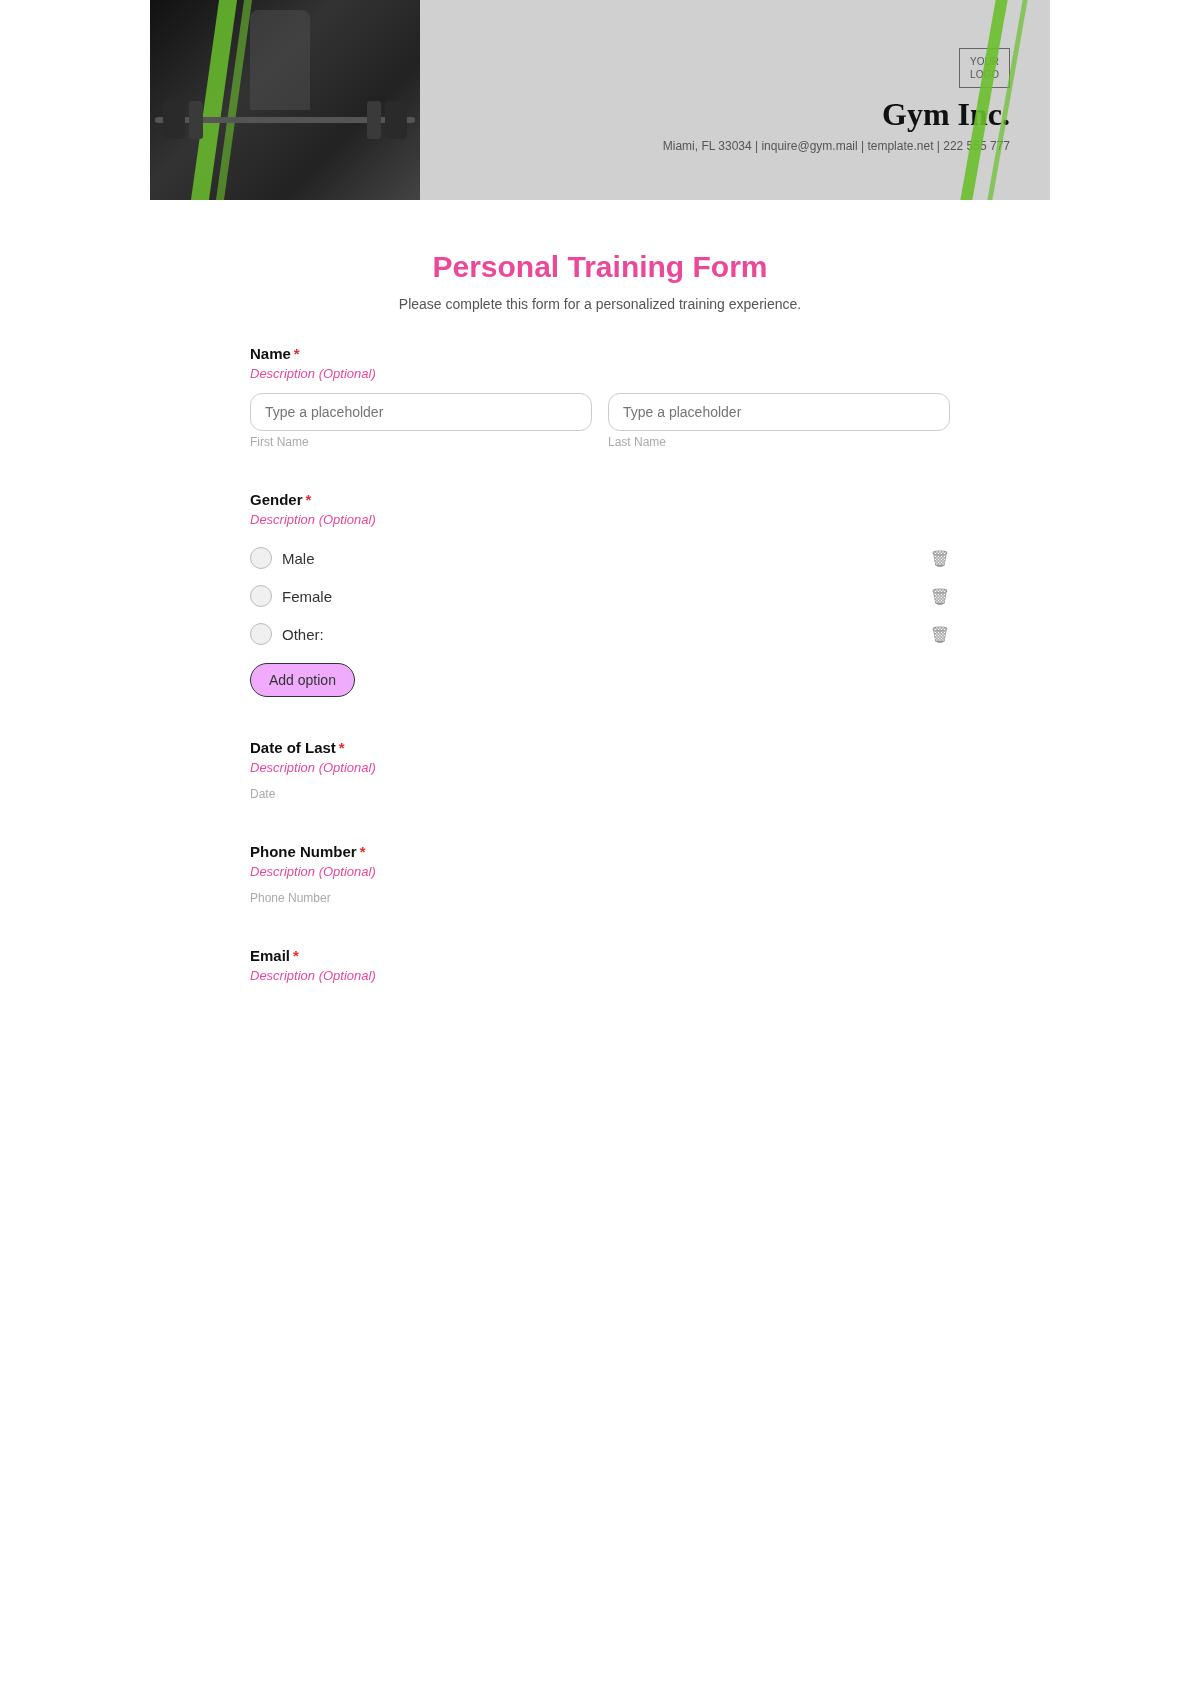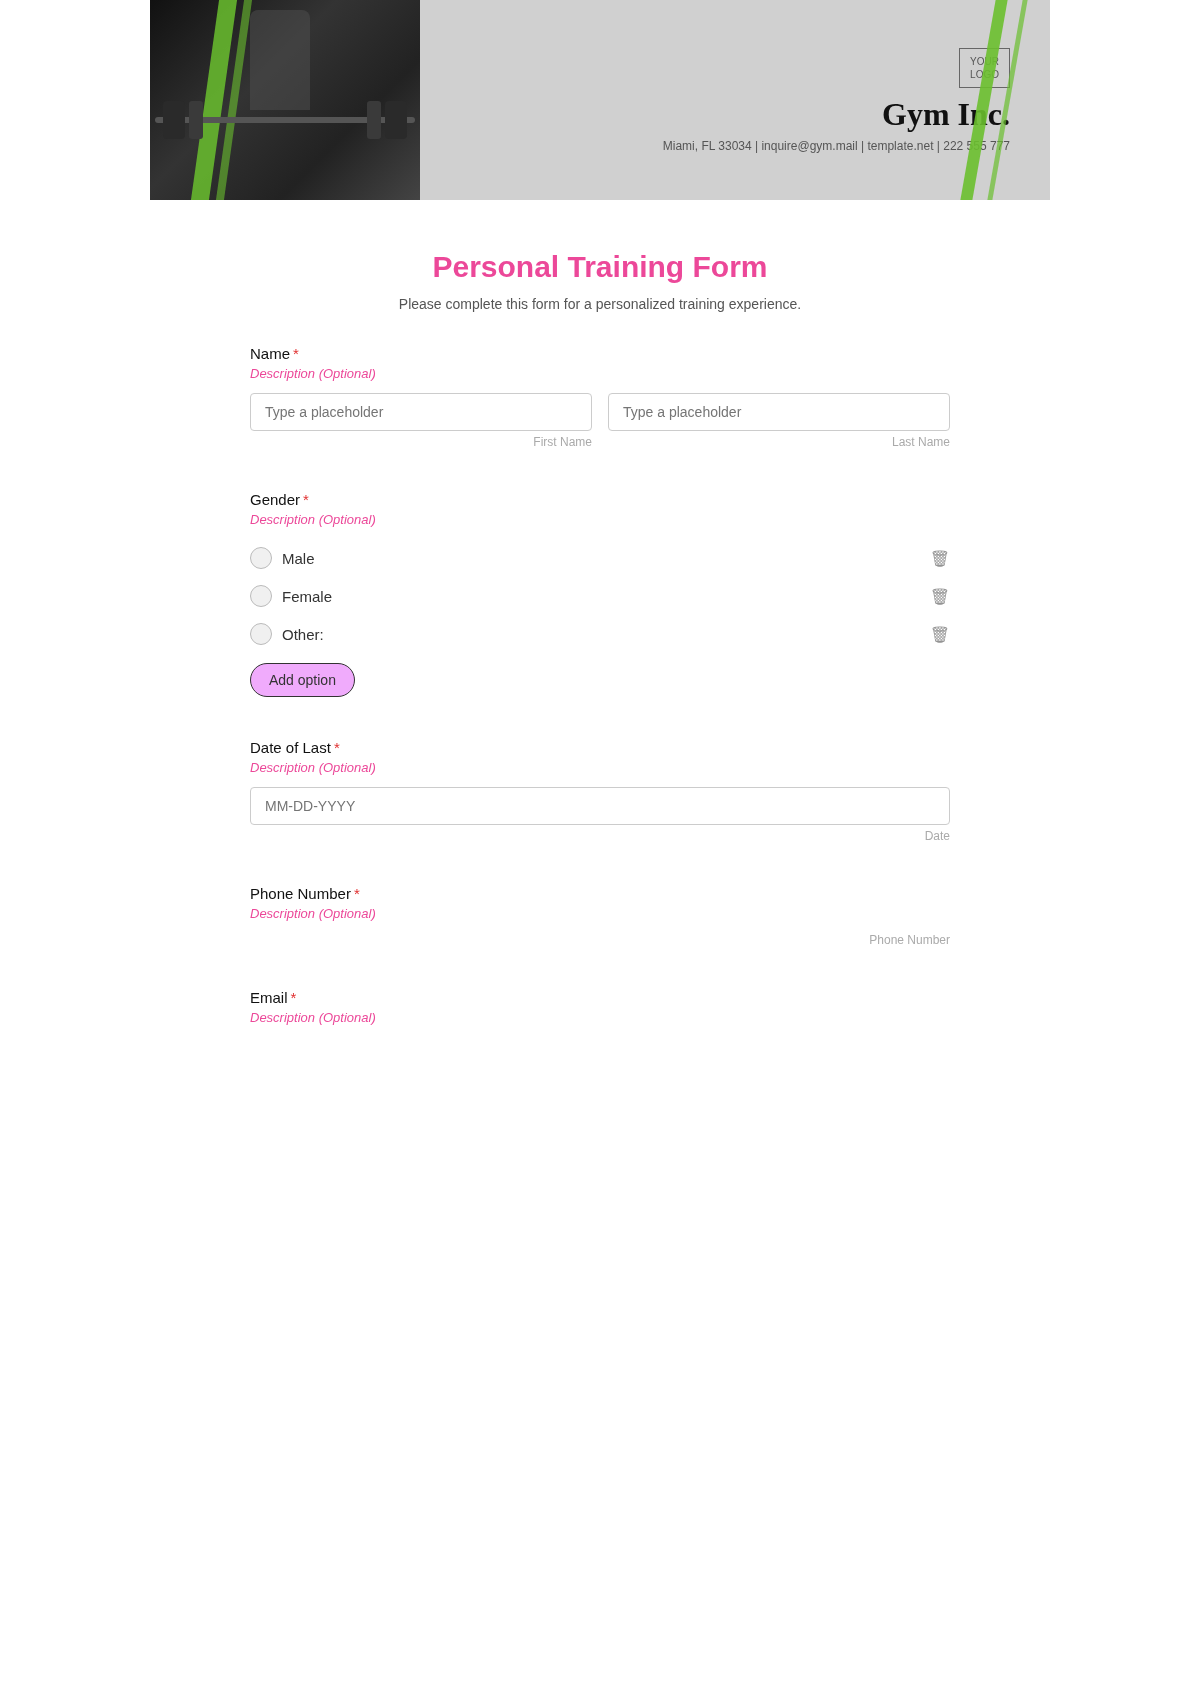--- a/index.html
+++ b/index.html
@@ -126,53 +126,52 @@
       text-align: center;
       margin-bottom: 33px;
     }
 
     
     .field-group {
       margin-bottom: 42px;
     }
     .field-label {
       font-size: 15px;
-      font-weight: 400;
+      font-weight: 700;
       color: #111;
       margin-bottom: 4px;
     }
     .field-label .required {
       color: #e03030;
       margin-left: 3px;
     }
     .field-description {
       font-size: 13px;
       color: #ec4899;
       font-style: italic;
       margin-bottom: 12px;
     }
     .field-sublabel {
       font-size: 12px;
       color: #aaa;
       margin-top: 4px;
-      text-align: right;
     }
 
     
     .input-row {
       display: flex;
       gap: 16px;
     }
     .input-col {
       flex: 1;
     }
     .text-input {
       width: 100%;
       border: 1px solid #ccc;
-      border-radius: 4px;
+      border-radius: 12px;
       padding: 10px 14px;
       font-size: 14px;
       color: #888;
       background: #fff;
       outline: none;
     }
 
     
     .radio-option {
       display: flex;
@@ -310,21 +309,20 @@
     <button class="add-option-btn">
       <span>Add option</span>
     </button>
   </div>
 
   <div class="field-group">
     <div class="field-label">
       <span>Date of Last</span><span class="required">*</span>
     </div>
     <div class="field-description">Description (Optional)</div>
-    <input type="text" class="text-input full-input" placeholder="MM-DD-YYYY" style="">
     <div class="field-sublabel">Date</div>
   </div>
 
   <div class="field-group">
     <div class="field-label">
       <span>Phone Number</span><span class="required">*</span>
     </div>
     <div class="field-description">Description (Optional)</div>
     <div class="field-sublabel">Phone Number</div>
   </div>

